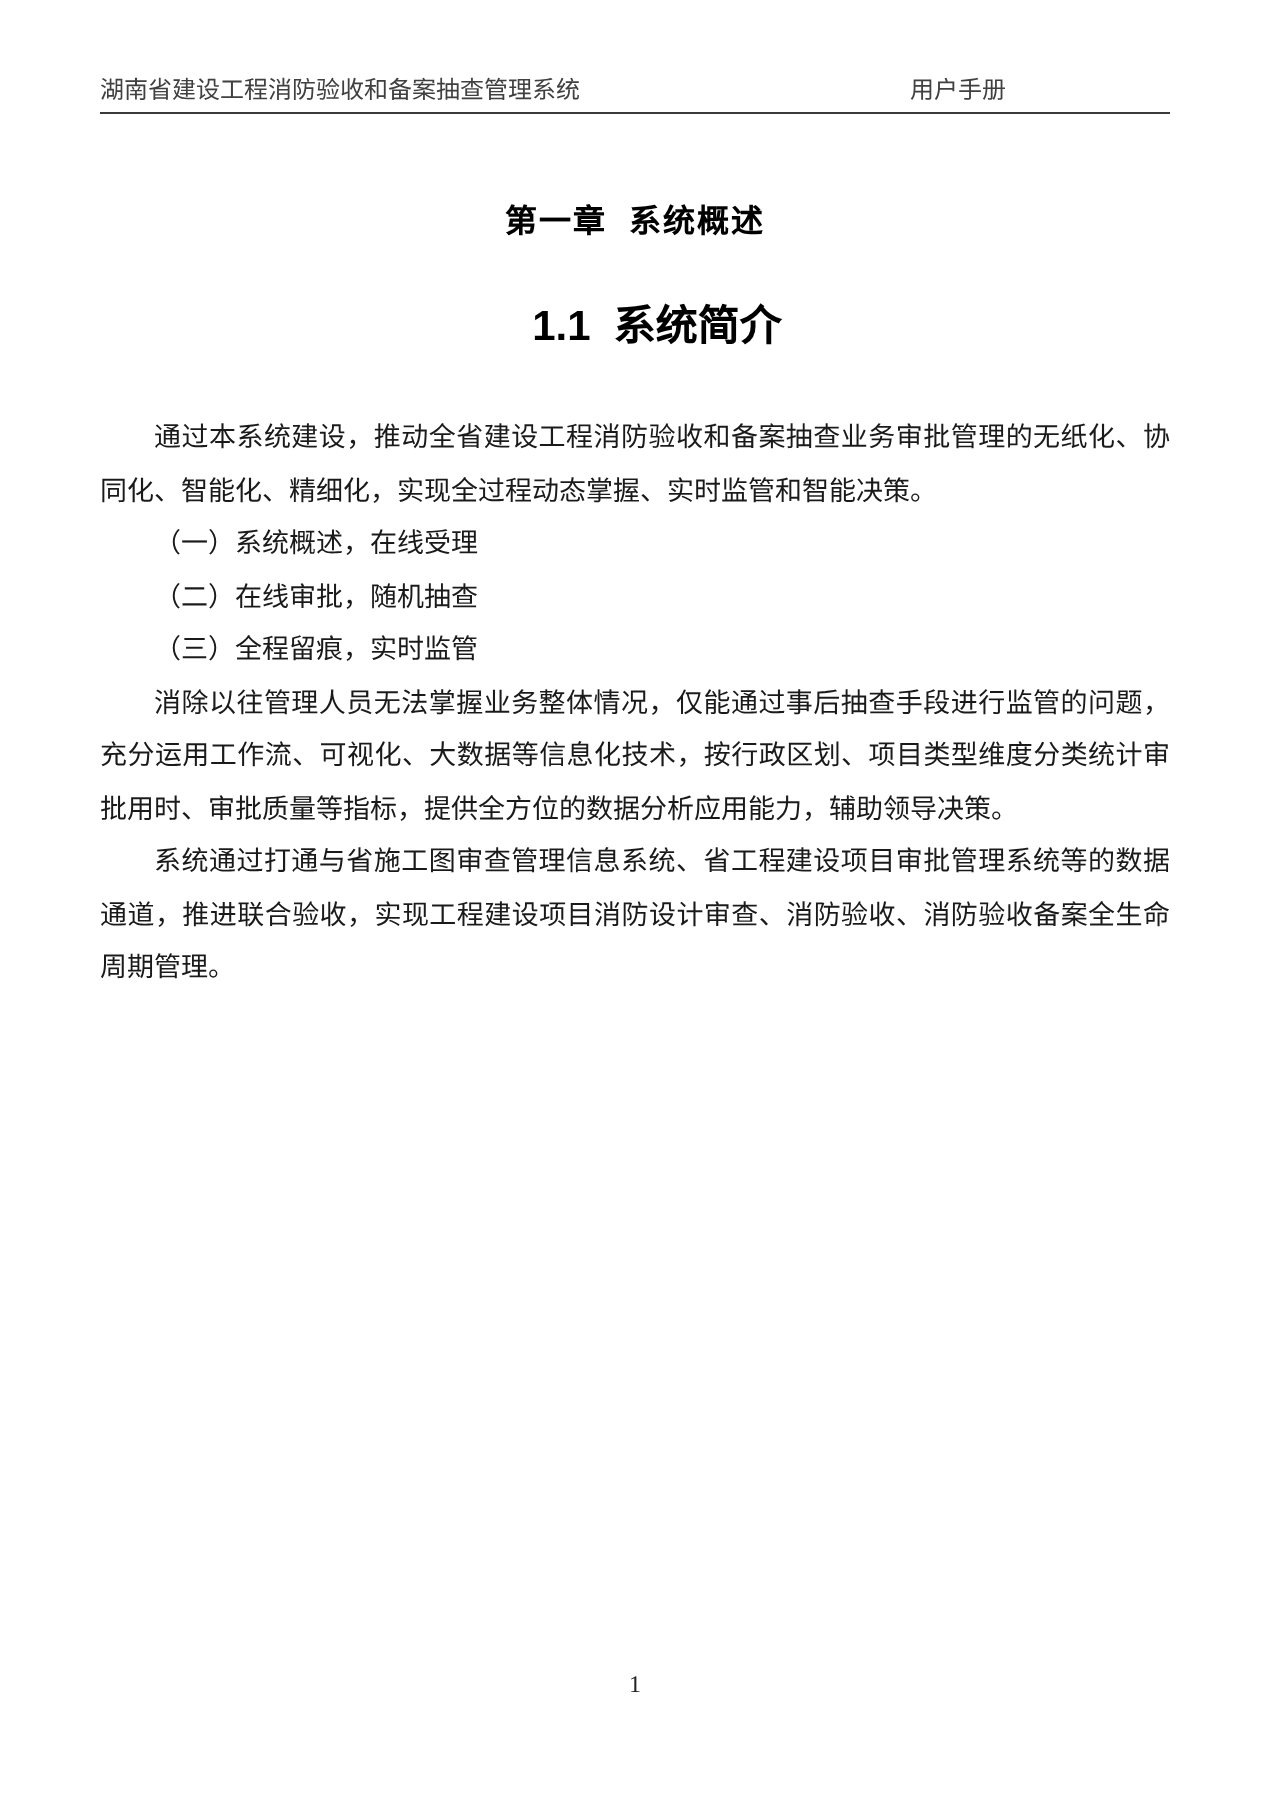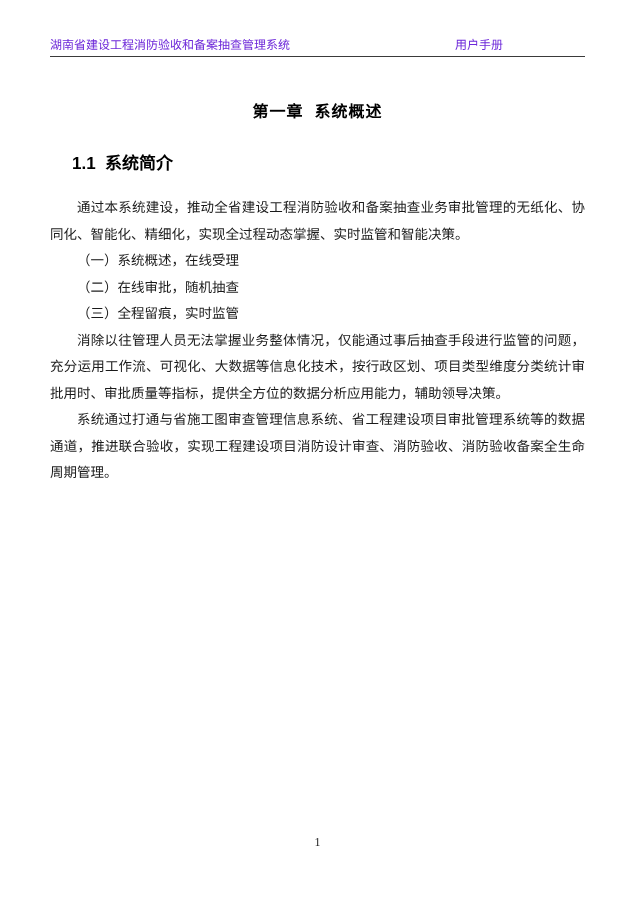--- a/index.html
+++ b/index.html
@@ -17,21 +17,21 @@
     color: #1a1a1a;
   }
 
   
   .page-header {
     display: flex;
     justify-content: space-between;
     align-items: flex-end;
     font-size: 12px;
     line-height: 14px;
-    color: #6d28d9;
+    color: #404040;
     border-bottom: 1.5px solid #3a3a3a;
     padding-bottom: 4px;
   }
   .header-right { padding-right: 82px; }
 
   
   .chapter-title {
     margin-top: 40px;
     text-align: center;
     font-family: "Liberation Sans", sans-serif;
@@ -51,26 +51,27 @@
     text-indent: 2em;
     color: #1a1a1a;
   }
   .chapter-intro { margin-top: 26px; }
 
   .section-heading {
     margin-top: 26px;
     margin-left: 22px;
     font-family: "Liberation Sans", sans-serif;
     font-weight: bold;
-    font-size: 17px;
+    font-size: 21px;
     line-height: 22px;
     color: #000000;
     white-space: pre-wrap;
+    text-align: center;
   }
-  .section-lead { margin-top: 20px; }
+  .section-lead { margin-top: 31px; }
 
   
   .page-footer {
     position: absolute;
     left: 0;
     right: 0;
     bottom: 48px;
     text-align: center;
     font-size: 12px;
     color: #222222;

